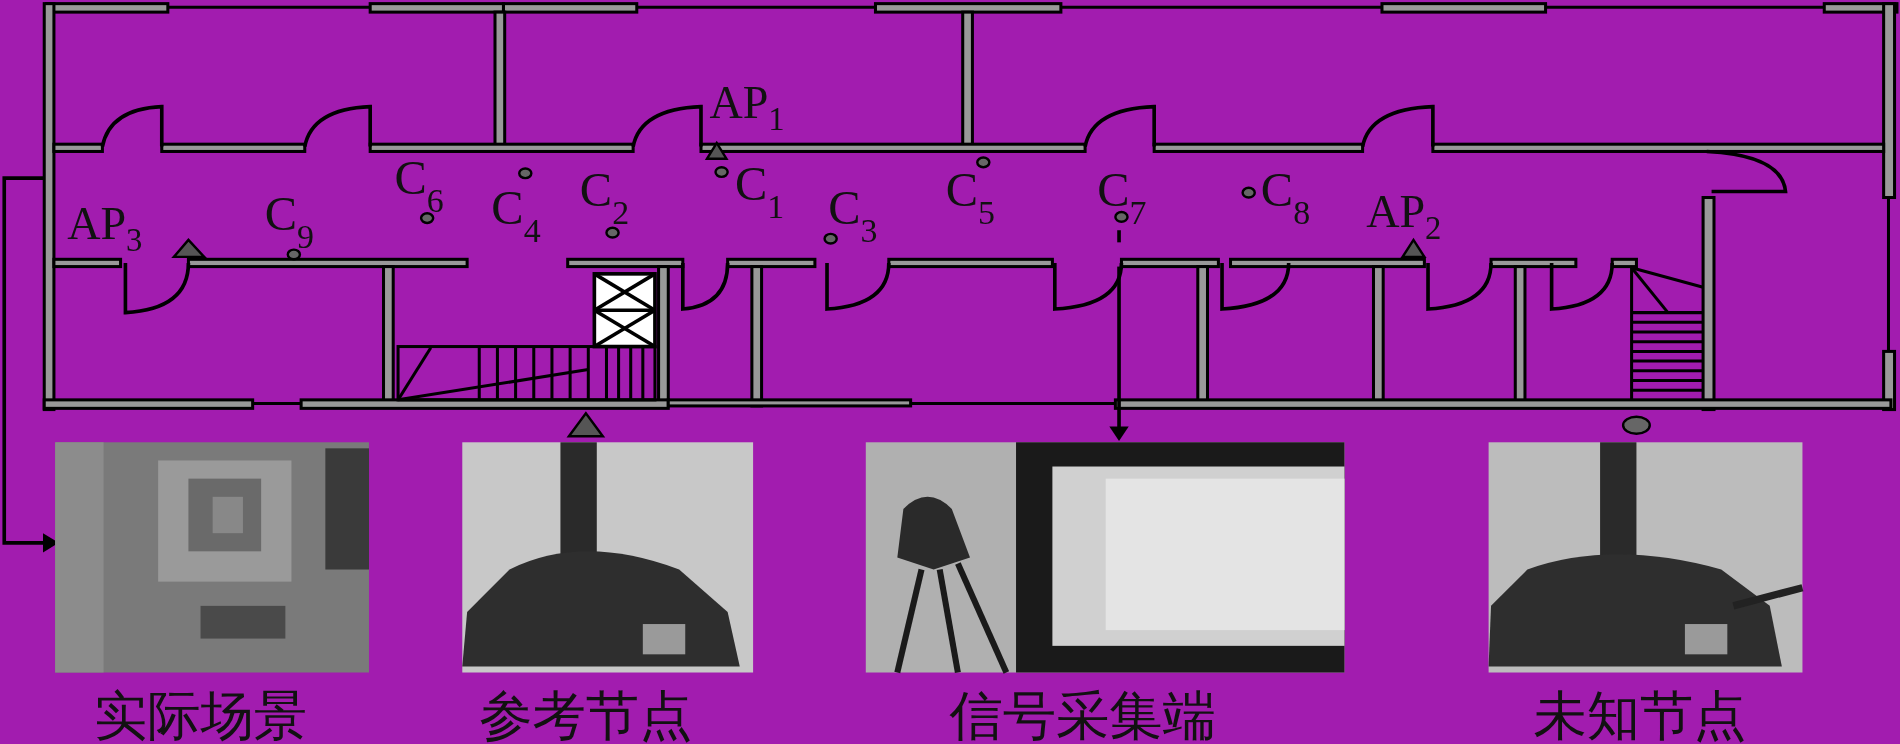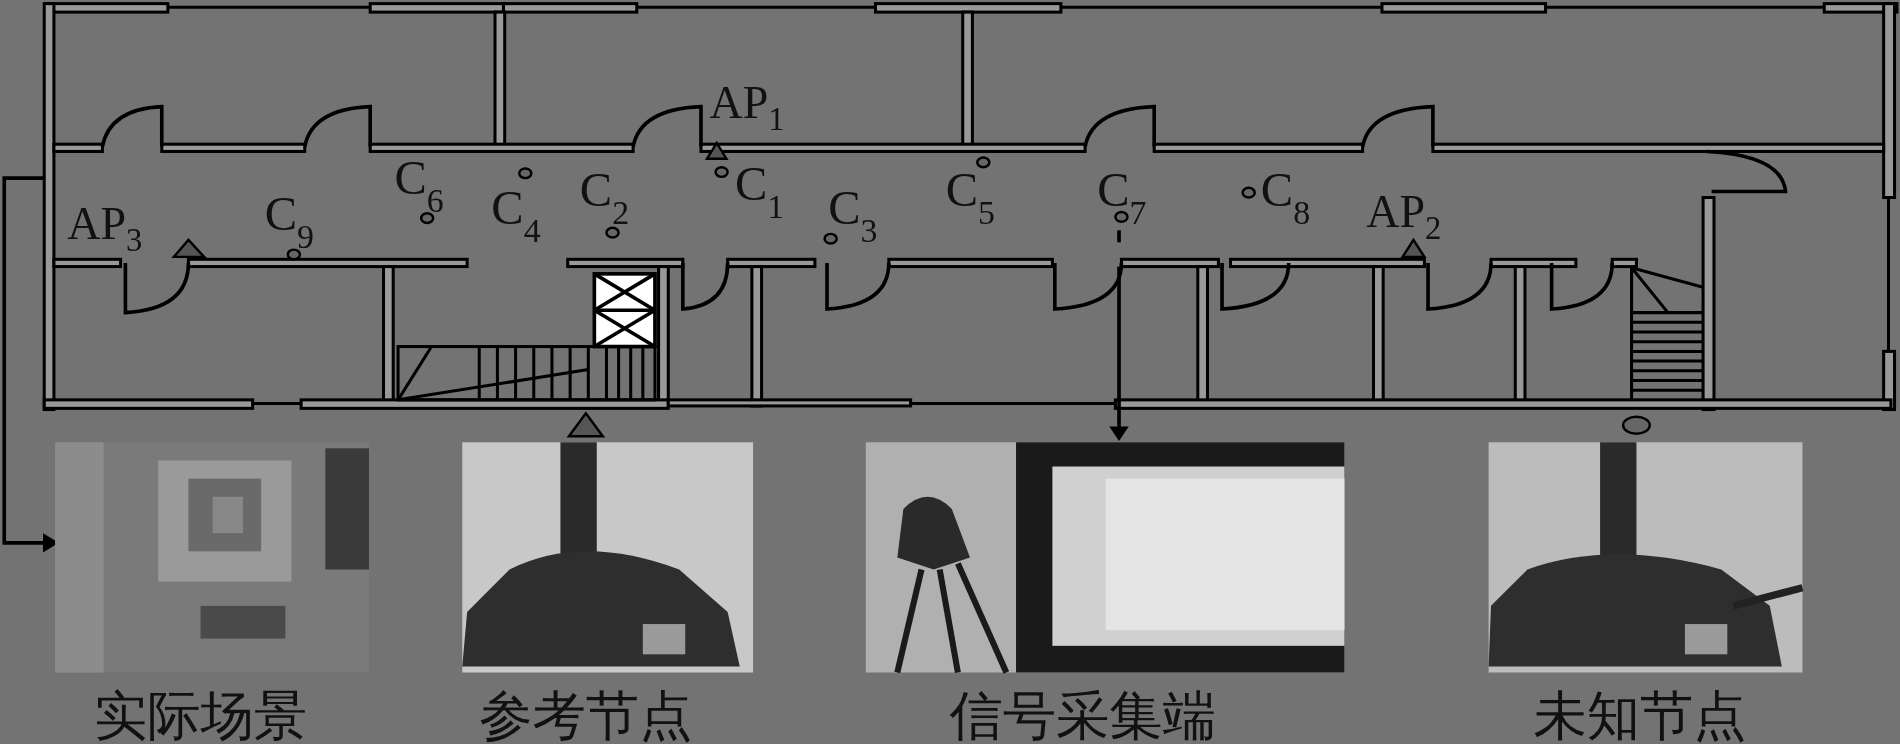--- a/index.html
+++ b/index.html
@@ -1,16 +1,16 @@
 <!DOCTYPE html>
 <html><head>
 <meta charset="utf-8">
 <style>
   html,body{margin:0;padding:0;background:#fff;}
-  #root{position:relative;width:1900px;height:744px;overflow:hidden;background:#737373;}
+  #root{position:relative;width:1900px;height:744px;overflow:hidden;background:#a21caf;}
   svg{position:absolute;left:0;top:0;}
   .lbl{font-family:"Liberation Serif","DejaVu Serif",serif;fill:#111;}
   .cap{font-family:"DejaVu Serif","Liberation Serif",serif;fill:#111;}
 </style>
 </head>
 <body>
 
 <div id="root">
 <svg width="1900" height="744" viewBox="0 0 1567 614">
   <defs>

